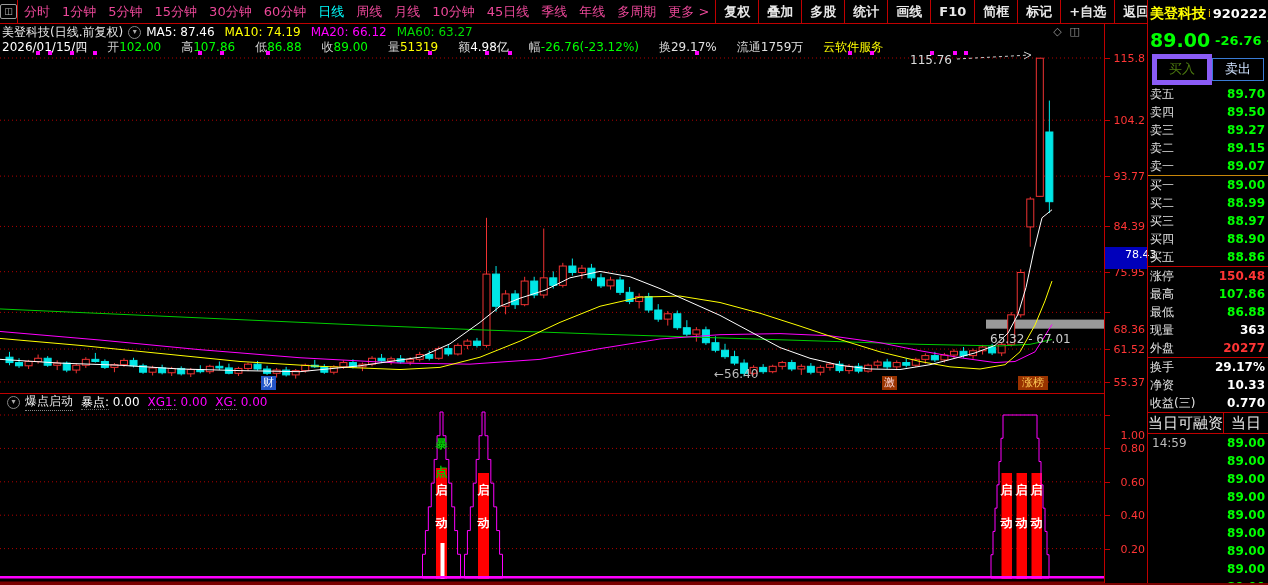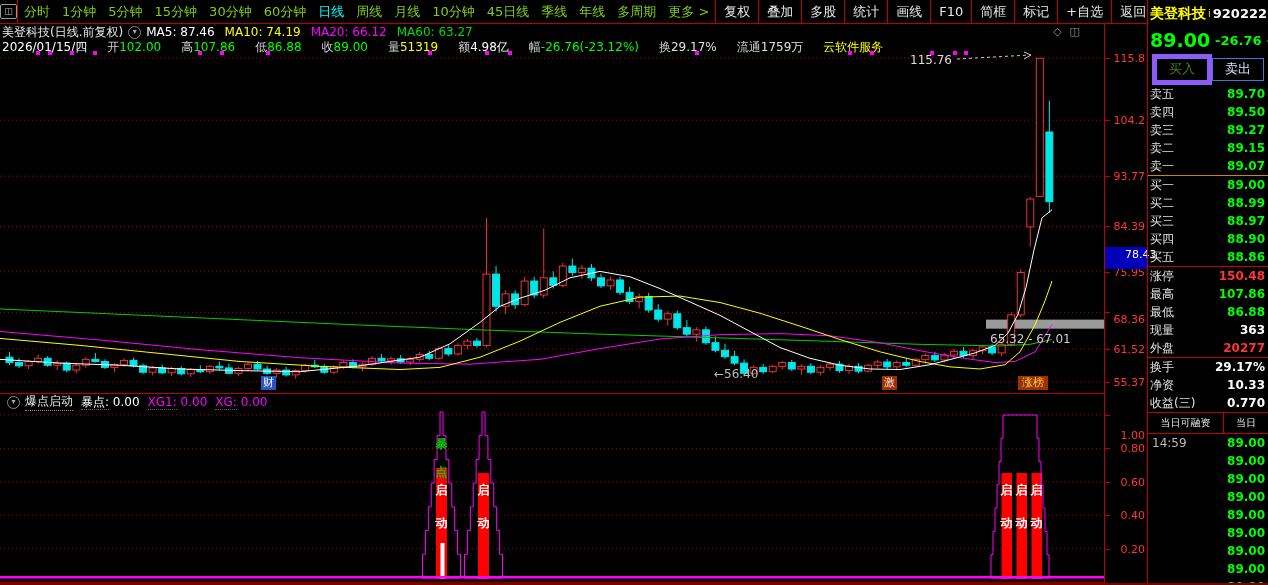--- a/index.html
+++ b/index.html
@@ -4,23 +4,23 @@
 <style>
   html,body{margin:0;padding:0;background:#111;}
   .app{position:relative;width:1268px;height:585px;background:#000;overflow:hidden;
        font-family:"DejaVu Sans","Liberation Sans",sans-serif;border-bottom:2px solid #7a0000;box-sizing:border-box;}
   
   .topbar{position:absolute;left:0;top:0;width:1147px;height:24px;border-bottom:1px solid #c00000;
           display:flex;align-items:center;box-sizing:border-box;}
   .tb-iconbox{width:22px;height:23px;border-right:1px solid #c00000;display:flex;align-items:center;justify-content:center;}
   .tb-icon{width:15px;height:13px;border:1px solid #999;color:#bbb;font-size:9px;line-height:12px;text-align:center;border-radius:2px;}
   .tb-menu{display:flex;align-items:center;}
-  .tb-item{padding:0 6px;font-size:13px;color:#84cc16;cursor:default;white-space:nowrap;}
+  .tb-item{padding:0 6px;font-size:13px;color:#ec4899;cursor:default;white-space:nowrap;}
   .tb-item.active{color:#00ffff;}
-  .tb-tools{margin-left:auto;display:flex;align-items:center;height:100%;}
+  .tb-tools{margin-left:auto;display:flex;align-items:center;height:100%;font-weight:bold;}
   .tb-tool{padding:0 8px;font-size:13px;color:#e8e8e8;border-left:1px solid #c00000;height:100%;display:flex;align-items:center;white-space:nowrap;}
   
   .chart-col{position:absolute;left:0;top:24px;width:1104px;height:561px;}
   .info1{position:absolute;left:2px;top:0;width:1100px;height:16px;font-size:12px;display:flex;align-items:center;white-space:nowrap;}
   .info1 .t{color:#e8e8e8;}
   .circ{display:inline-block;width:11px;height:11px;border:1px solid #888;border-radius:50%;color:#aaa;
         font-size:8px;line-height:10px;text-align:center;margin:0 5px;}
   .ma-item{margin-right:10px;}
   .info1-icons{position:absolute;right:14px;top:1px;color:#999;font-size:11px;letter-spacing:8px;}
   .info2{position:absolute;left:2px;top:15px;width:1100px;height:16px;font-size:12px;display:flex;align-items:center;white-space:nowrap;}
@@ -53,21 +53,21 @@
   .rp-btns{height:32px;display:flex;align-items:center;justify-content:space-around;padding:0 4px;}
   .rp-btn{width:50px;height:21px;font-size:13px;display:flex;align-items:center;justify-content:center;background:#000;}
   .rp-btn.buy{border:5px solid #8b5cf6;color:#4d7c0f;}
   .rp-btn.sell{border:1px solid #3a7bd5;color:#cfe2ff;}
   .rp-row{height:18px;display:flex;align-items:center;justify-content:space-between;padding:0 3px 0 2px;}
   .rp-row .rl{color:#e0e0e0;}
   .rp-row .rv{font-weight:bold;}
   .sep-o{border-top:1px solid #c8860a;}
   .sep-r{border-top:1px solid #c00000;}
   .rp-tabs{height:20px;display:flex;border-top:1px solid #c00000;border-bottom:1px solid #c00000;}
-  .rp-tab{flex:1;display:flex;align-items:center;justify-content:center;color:#eee;font-size:10px;white-space:nowrap;overflow:hidden;}
+  .rp-tab{flex:1;display:flex;align-items:center;justify-content:center;color:#eee;font-size:15px;white-space:nowrap;overflow:hidden;}
   .rp-tab:first-child{flex:1.7;border-right:1px solid #c00000;}
   .tick-row{height:18px;display:flex;align-items:center;justify-content:space-between;padding:0 3px 0 4px;}
   .tick-time{color:#bbb;}
   .tick-price{color:#00ff00;font-weight:bold;}
   .green{color:#00ff00}.red{color:#ff3535}.white{color:#fff}.yellow{color:#ffff00}
 </style>
 </head>
 <body>
 
 <div class="app">
@@ -421,21 +421,21 @@
       <div class="ax-label" style="top: 34px;">115.8</div>
       <div class="ax-tick" style="top: 34px;"></div>
       <div class="ax-label" style="top: 96.1992px;">104.2</div>
       <div class="ax-tick" style="top: 96.1992px;"></div>
       <div class="ax-label" style="top: 152.125px;">93.77</div>
       <div class="ax-tick" style="top: 152.125px;"></div>
       <div class="ax-label" style="top: 202.42px;">84.39</div>
       <div class="ax-tick" style="top: 202.42px;"></div>
       <div class="ax-label" style="top: 247.676px;">75.95</div>
       <div class="ax-tick" style="top: 247.676px;"></div>
-      <div class="ax-label" style="top: 295px;">68.36</div>
+      <div class="ax-label" style="top: 305px;">68.36</div>
       <div class="ax-tick" style="top: 288.373px;"></div>
       <div class="ax-label" style="top: 325.049px;">61.52</div>
       <div class="ax-tick" style="top: 325.049px;"></div>
       <div class="ax-label" style="top: 358.026px;">55.37</div>
       <div class="ax-tick" style="top: 358.026px;"></div>
       <div class="ax-cur" style="top: 234.378px;">78.43</div>
       <div class="ax-label" style="top: 391px; margin-top: 20px;">1.00</div>
       <div class="ax-tick" style="top: 391px;"></div>
       <div class="ax-label" style="top: 424.4px;">0.80</div>
       <div class="ax-tick" style="top: 424.4px;"></div>

